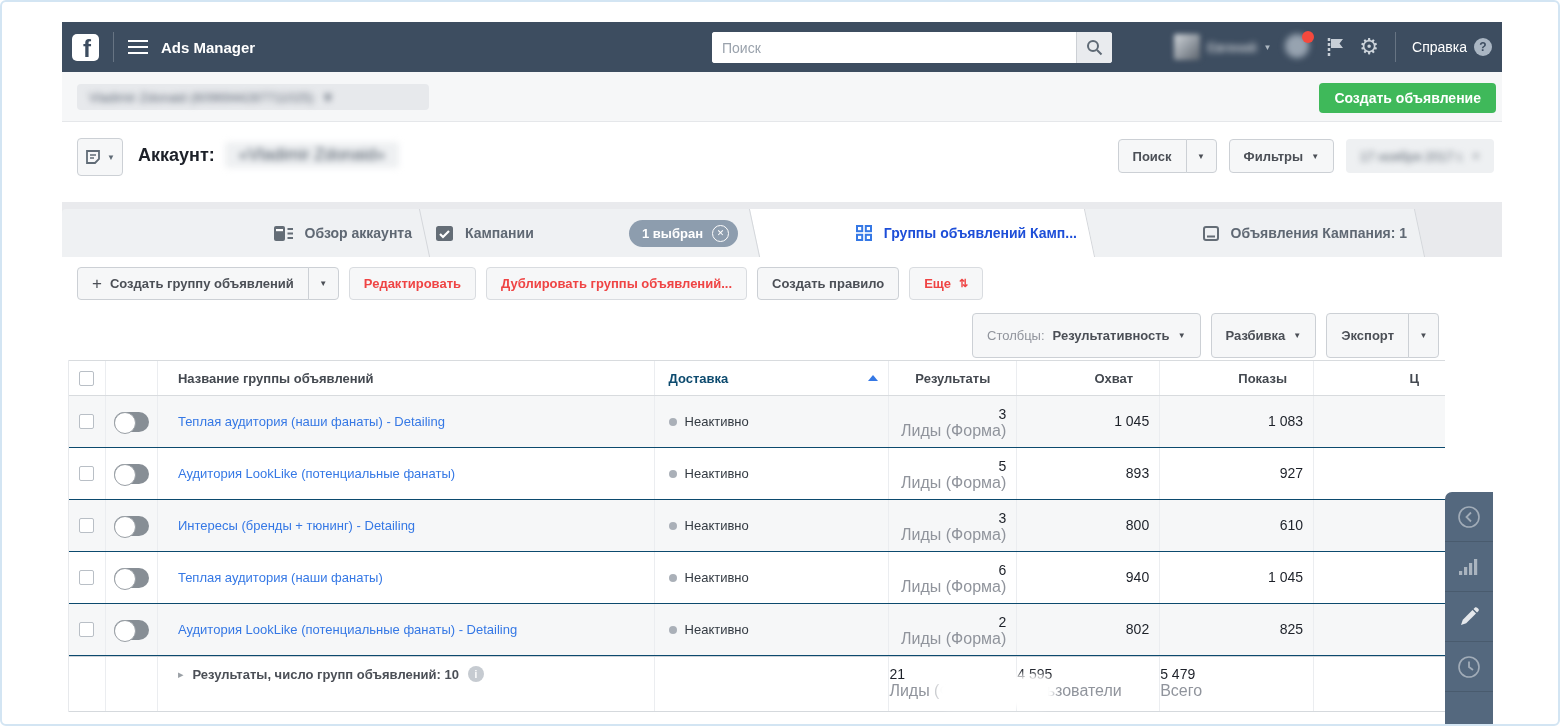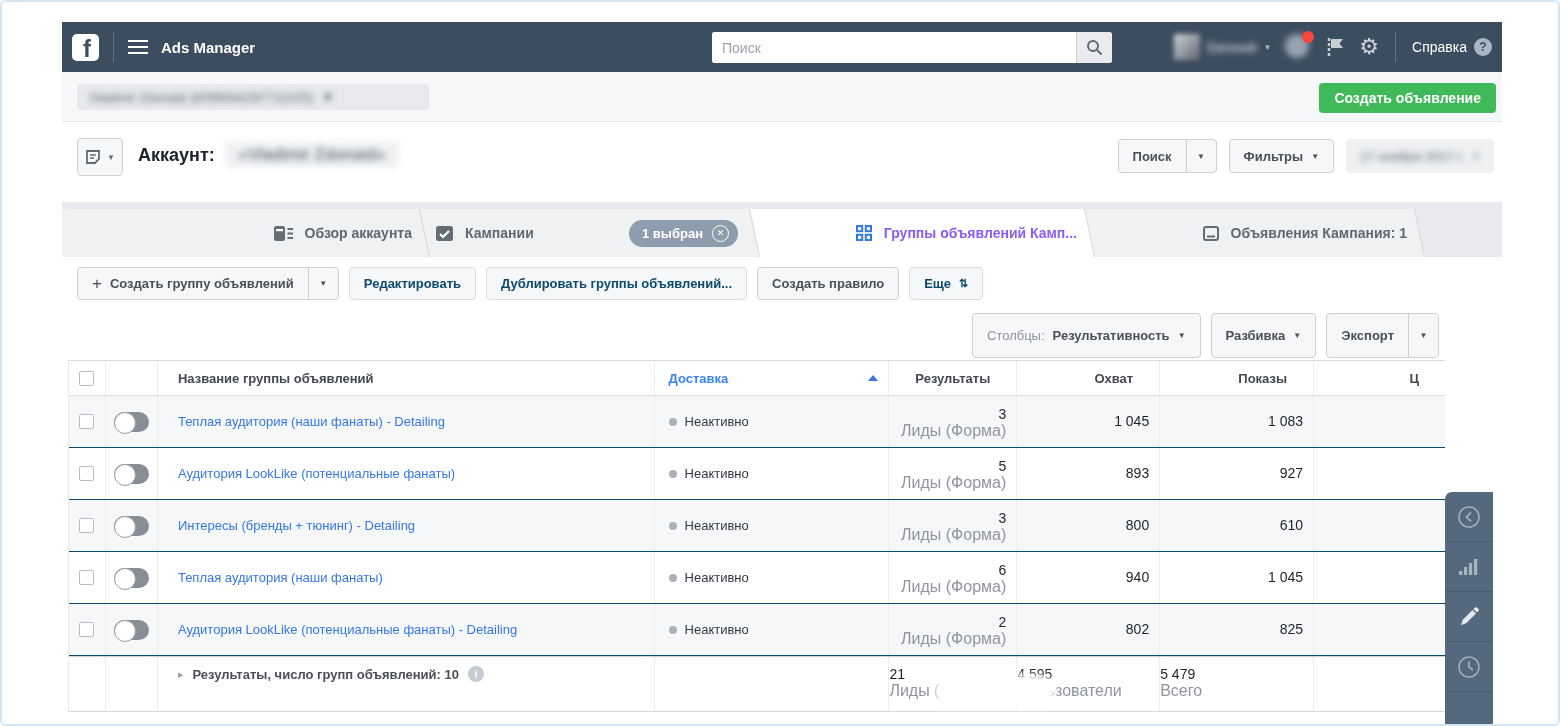--- a/index.html
+++ b/index.html
@@ -75,54 +75,54 @@
   .tabstrip { height:55px; margin-top:10px; background:#e9eaed; display:flex; align-items:flex-end; }
   .tab { position:relative; height:48px; display:flex; align-items:center; padding-left:24px;
          background:#eff1f3;justify-content:flex-end; }
   .tab::after { content:""; position:absolute; top:0; right:-13px; width:26px; height:100%;
                 background:inherit; border-right:1px solid #d4d7db; transform:skewX(12deg); }
   .tab.t1 { width:350px; z-index:44; border-top-left-radius:4px; }
   .tab.t2 { width:330px; z-index:33; }
   .tab.t3 { width:335px; z-index:22; background:#fff; }
   .tab.t4 { width:330px; z-index:11; }
   .tab-label { font-size:14px; font-weight:bold; color:#5f6873; margin-left:12px; position:relative; z-index:2; }
-  .tab.t3 .tab-label { color:#8b5cf6; }
+  .tab.t3 .tab-label { color:#1d4ed8; }
   .tab-icon { position:relative; z-index:2; display:flex; }
   .sel-badge { position:relative; z-index:2; margin-left:auto; margin-right:4px; height:27px;
                background:#8d9dae; border-radius:14px; display:flex; align-items:center; gap:9px;
                padding:0 9px 0 13px; }
   .sel-badge b { color:#fff; font-size:13px; }
   .xcirc { width:17px; height:17px; border-radius:50%; border:1.5px solid #fff; color:#fff;
            font-size:9px; display:flex; align-items:center; justify-content:center; }
 
   
   .content { position:relative; height:455px; background:#fff; }
   .toolbar1 { position:absolute; left:15px; top:10px; display:flex; gap:10px; }
   .toolbar1 .btn { height:33px; }
-  .btn.disabled { color:#0c4a6e; border-color:#d9dce0; font-weight:bold; }
+  .btn.disabled { color:#ef4444; border-color:#d9dce0; font-weight:bold; }
   .plus { font-size:17px; font-weight:normal; }
   .toolbar2 { position:absolute; top:56px; right:63px; display:flex; gap:10px; }
   .toolbar2 .btn { height:45px; }
   .cols-prefix { font-weight:normal; color:#90949c; }
 
   
   .table { position:absolute; left:6px; top:103px; width:1377px; border-left:1px solid #e7e9ec; }
   .thead { display:flex; height:36px; border-top:1px solid #d8dbde; border-bottom:1px solid #d8dbde;
            background:#fff; align-items:center; font-size:13px; font-weight:bold; color:#444950; }
   .c { height:100%; border-right:1px solid #ebedf0; display:flex; align-items:center; }
   .c-check { width:37px; justify-content:center; }
   .c-toggle { width:52px; justify-content:center; }
   .c-name { width:497px; padding-left:20px; }
   .c-delivery { width:235px; padding:0 10px 0 14px; }
   .c-res { width:128px; }
   .c-reach { width:143px; }
   .c-imp { width:154px; }
   .c-last { width:131px; border-right:none; }
   .num-h { justify-content:flex-end; padding-right:26px; }
-  .thead .c-delivery { color:#3b82f6; justify-content:space-between;gap:36px; }
+  .thead .c-delivery { color:#0c4a6e; justify-content:space-between;gap:36px; }
   .sort-up { width:0; height:0; border-left:5px solid transparent; border-right:5px solid transparent;
              border-bottom:6px solid #3578e5; }
   .trow { display:flex; height:52px; border-bottom:1px solid #0c4a6e; background:#fff; }
   .trow:nth-child(even) { background:#f6f7f8; }
   .checkbox { width:15px; height:15px; background:#fff; border:1px solid #b9bfc6; border-radius:2px; }
   .toggle { position:relative; width:35px; height:20px; border-radius:10px; background:#878e95; }
   .toggle::after { content:""; position:absolute; left:0; top:0; width:20px; height:20px;
                    border-radius:50%; background:#fff; border:1px solid #9aa0a6; }
   .name-link { color:#3578e5; font-size:13px; text-decoration:none; cursor:pointer; }
   .dot { width:8px; height:8px; border-radius:50%; background:#aab0b8; margin-right:8px; flex:none; }

